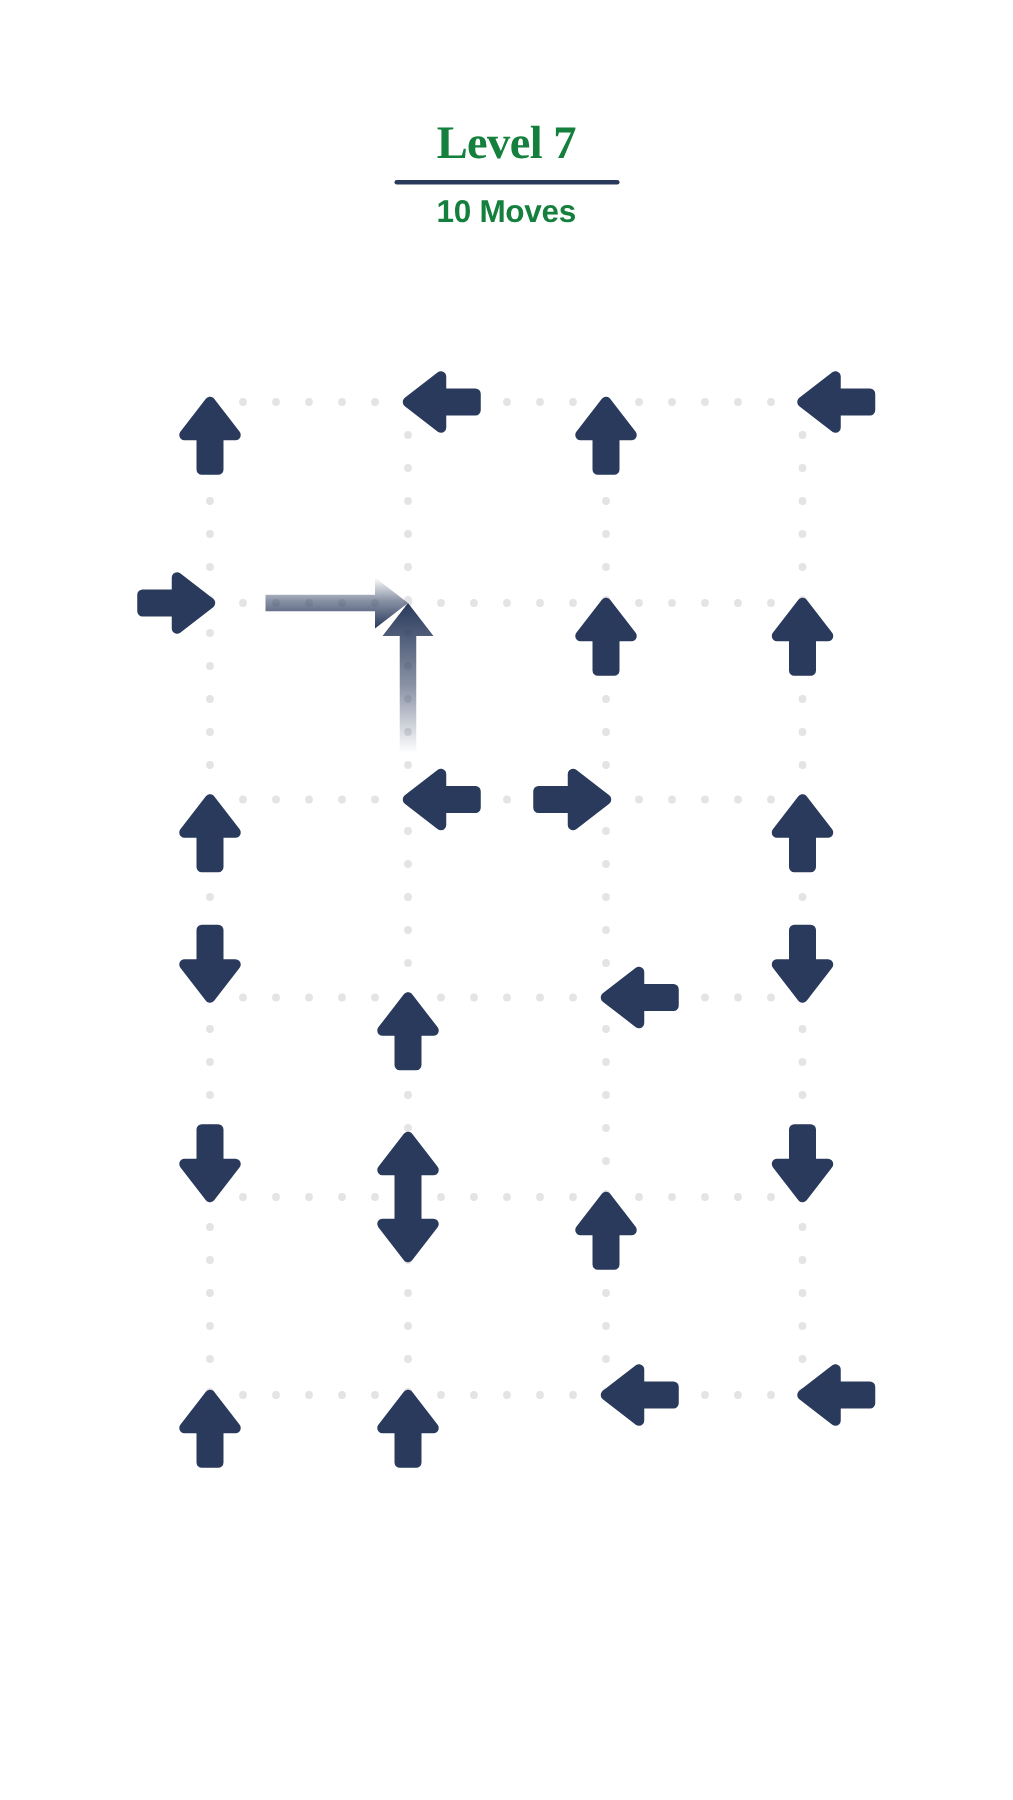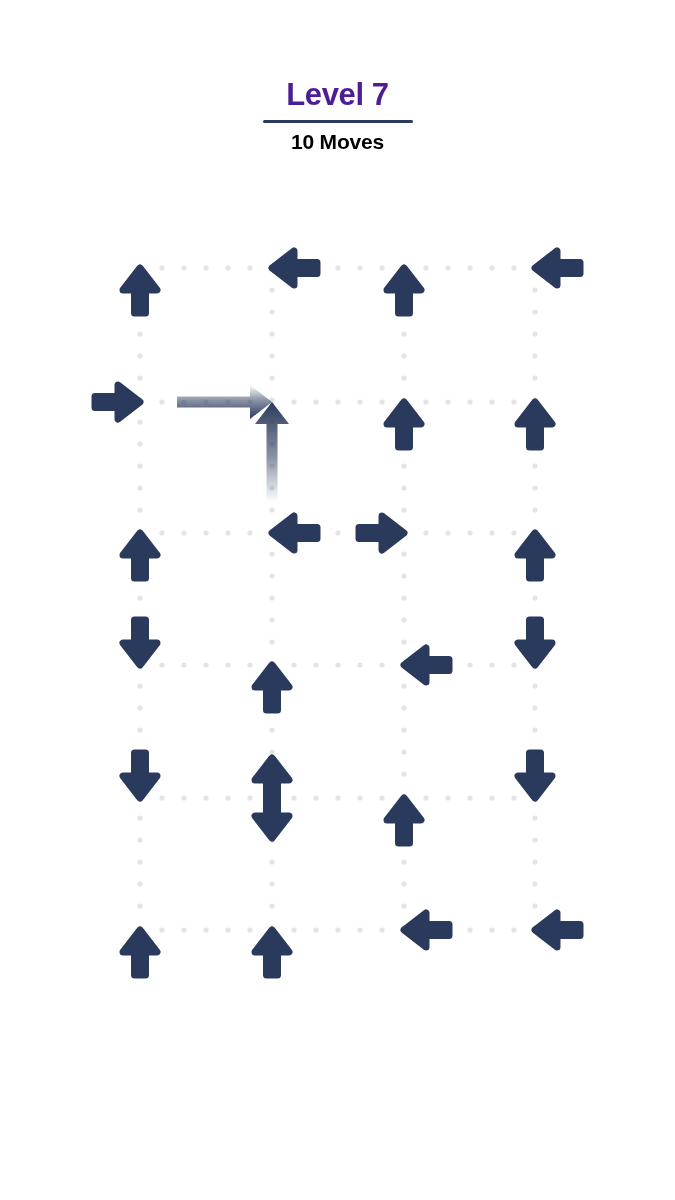--- a/index.html
+++ b/index.html
@@ -20,36 +20,37 @@
   #header {
     position: absolute;
     left: 0;
     top: 78px;
     width: 675px;
     text-align: center;
   }
   #level-title {
     font-size: 31px;
     font-weight: bold;
-    color: #4c1d95;
+    color: #15803d;
     letter-spacing: -0.4px;
     line-height: 34px;
     margin: 0;
+    font-family: Liberation Serif, serif;
   }
   #title-divider {
     width: 150px;
     height: 3px;
     background: #2a3a5c;
     border-radius: 2px;
     margin: 8px auto 7px auto;
   }
   #moves-label {
     font-size: 21px;
     font-weight: bold;
-    color: #000000;
+    color: #15803d;
     letter-spacing: -0.2px;
     line-height: 24px;
     margin: 0;
   }
 
   
   #board {
     position: absolute;
     left: 0;
     top: 0;

